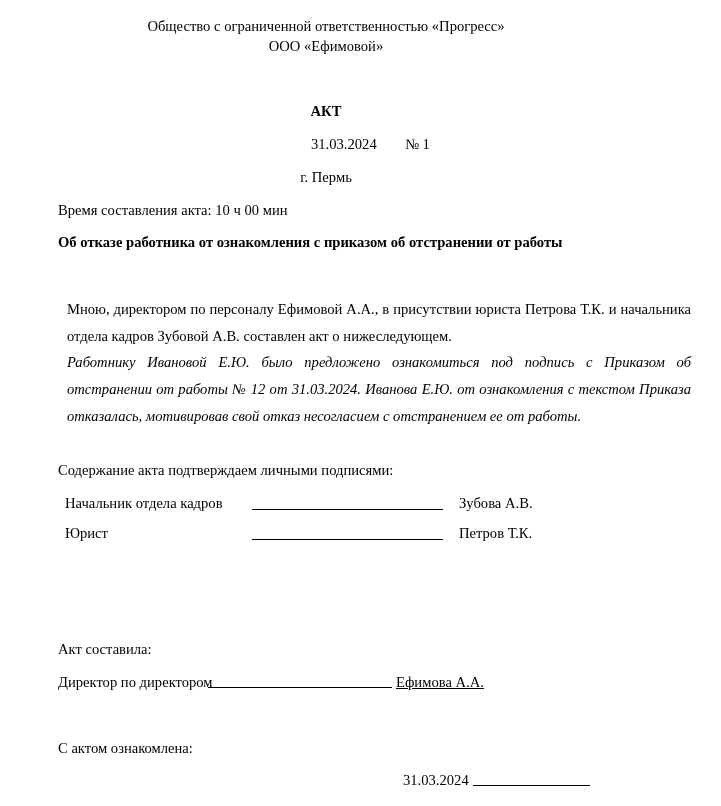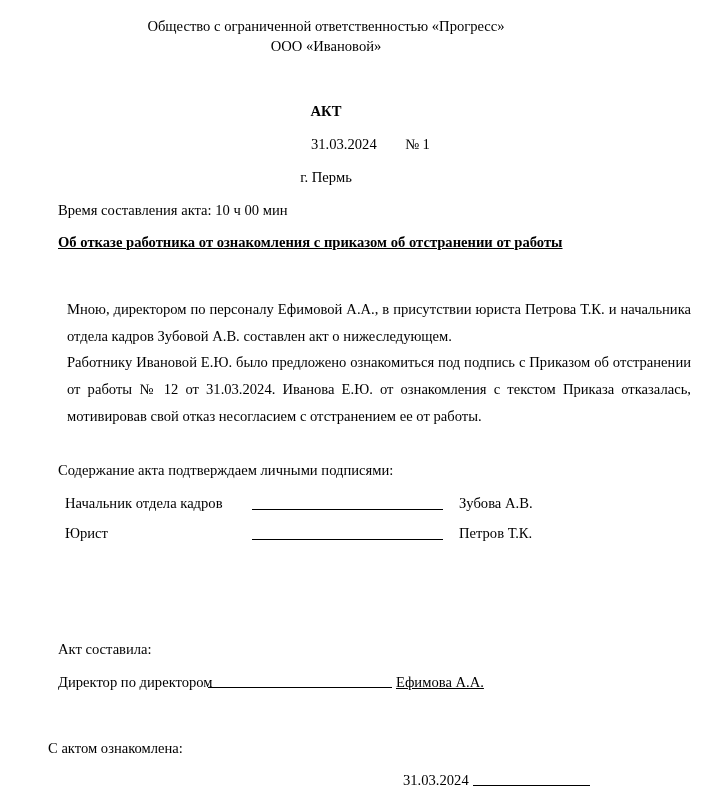--- a/index.html
+++ b/index.html
@@ -32,36 +32,36 @@
       height: 0;
       border-top: 1.2px solid #000;
     }
   </style>
 </head>
 <body>
 
 <div>
 
   <div class="abs center" style="top:17px;">Общество с ограниченной ответственностью «Прогресс»</div>
-  <div class="abs center" style="top:37px;">ООО «Ивановой»</div>
+  <div class="abs center" style="top:37px;">ООО «Ефимовой»</div>
 
   <div class="abs center bold" style="top:102px;">АКТ</div>
 
   <div class="abs" style="top:135px; left:311px;">31.03.2024</div>
   <div class="abs" style="top:135px; left:405px;">№ 1</div>
 
   <div class="abs center" style="top:168px;">г. Пермь</div>
 
   <div class="abs" style="top:201px; left:58px;">Время составления акта: 10 ч 00 мин</div>
 
-  <div class="abs bold" style="top:233px; left:58px;text-decoration:underline;">Об отказе работника от ознакомления с приказом об отстранении от работы</div>
+  <div class="abs bold" style="top:233px; left:58px;">Об отказе работника от ознакомления с приказом об отстранении от работы</div>
 
   <div class="justify" style="top:296px;">Мною, директором по персоналу Ефимовой А.А., в присутствии юриста Петрова Т.К. и начальника отдела кадров Зубовой А.В. составлен акт о нижеследующем.</div>
 
-  <div class="justify" style="top:349px;">Работнику Ивановой Е.Ю. было предложено ознакомиться под подпись с Приказом об отстранении от работы № 12 от 31.03.2024. Иванова Е.Ю. от ознакомления с текстом Приказа отказалась, мотивировав свой отказ несогласием с отстранением ее от работы.</div>
+  <div class="justify" style="top:349px;font-style:italic;">Работнику Ивановой Е.Ю. было предложено ознакомиться под подпись с Приказом об отстранении от работы № 12 от 31.03.2024. Иванова Е.Ю. от ознакомления с текстом Приказа отказалась, мотивировав свой отказ несогласием с отстранением ее от работы.</div>
 
   <div class="abs" style="top:461px; left:58px;">Содержание акта подтверждаем личными подписями:</div>
 
   <div>
     <div class="abs" style="top:494px; left:65px;">Начальник отдела кадров</div>
     <div class="sigline" style="top:509px; left:252px; width:191px;"></div>
     <div class="abs" style="top:494px; left:459px;">Зубова А.В.</div>
   </div>
 
   <div>
@@ -71,21 +71,21 @@
   </div>
 
   <div class="abs" style="top:640px; left:58px;">Акт составила:</div>
 
   <div>
     <div class="abs" style="top:673px; left:58px;">Директор по директором</div>
     <div class="sigline" style="top:687px; left:208px; width:184px;"></div>
     <div class="abs" style="top:673px; left:396px;text-decoration:underline;">Ефимова А.А.</div>
   </div>
 
-  <div class="abs" style="top:739px; left:48px;text-align:right;">С актом ознакомлена:</div>
+  <div class="abs" style="top:739px; left:58px;text-align:right;">С актом ознакомлена:</div>
 
   <div>
     <div class="abs" style="top:771px; left:403px;">31.03.2024</div>
     <div class="sigline" style="top:785px; left:473px; width:117px;"></div>
     <div class="abs" style="top:771px; left:595px;margin-top:40px;">Иванова Е.Ю.</div>
   </div>
 
 </div>
 
 </body></html>

